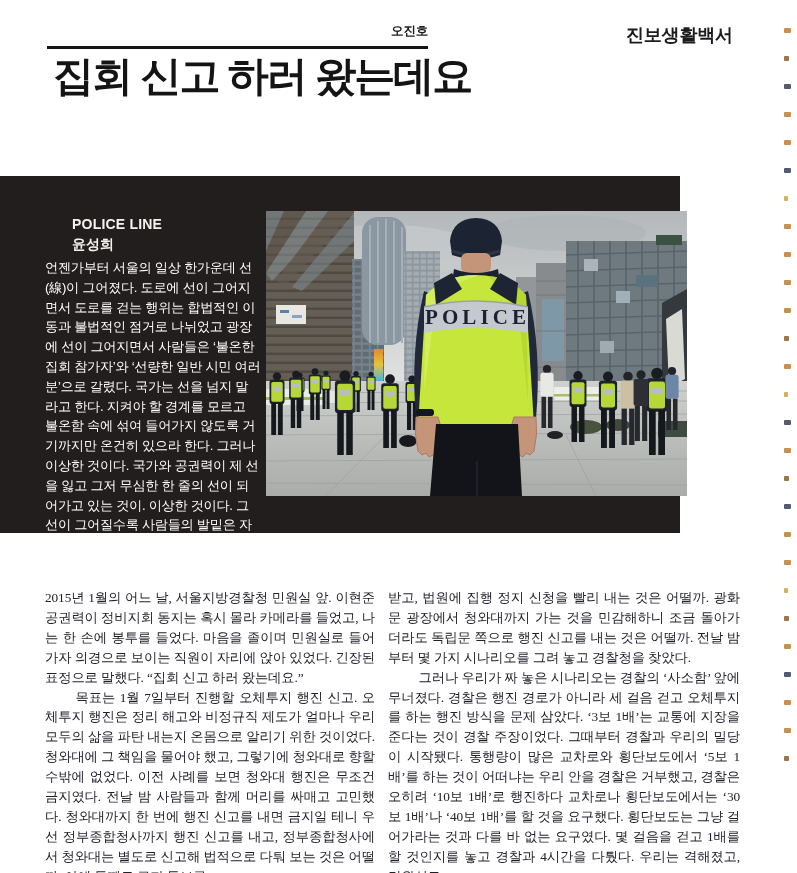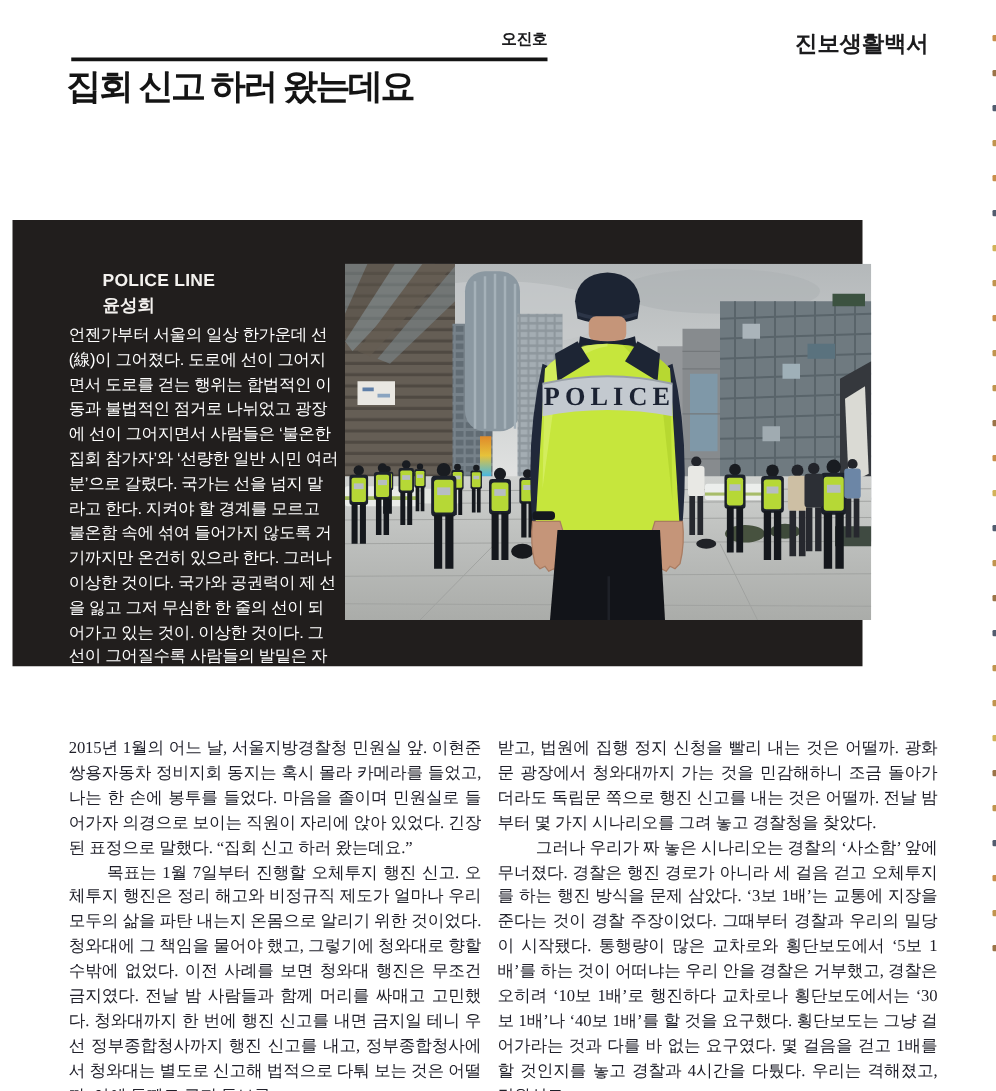--- a/index.html
+++ b/index.html
@@ -1,27 +1,27 @@
 <!DOCTYPE html>
 <html><head>
 <meta charset="utf-8">
 <style>
   * { margin:0; padding:0; box-sizing:border-box; }
   html,body { width:797px; height:873px; background:#ffffff; overflow:hidden; }
   body { font-family:"Liberation Sans", sans-serif; position:relative; }
 
-  .page { position:absolute; inset:0; background:#ffffff;margin-left:10px; }
+  .page { position:absolute; inset:0; background:#ffffff; }
 
   
   .hdr-author { position:absolute; top:23px; left:47px; width:381px; text-align:right;
     font-size:12.5px; font-weight:bold; color:#1b1b1d; letter-spacing:-0.2px; }
   .hdr-section { position:absolute; top:23px; left:626px; font-size:18px; font-weight:bold;
     color:#1b1b1d; letter-spacing:-0.2px; }
   .title-rule { position:absolute; top:46px; left:47px; width:381px; height:3px; background:#141414; }
-  .page-title { position:absolute; top:54px; left:43px; width:700px; font-size:28px; font-weight:900;
+  .page-title { position:absolute; top:54px; left:53px; width:700px; font-size:41px; font-weight:900;
     color:#141414; letter-spacing:-2px; line-height:1.1; }
 
   
   .feature-box { position:absolute; top:176px; left:0; width:680px; height:357px; background:#211e1d;padding-left:10px; }
   .credit { position:absolute; top:39px; left:72px; color:#f4f2ef; font-size:14px; font-weight:bold;
     letter-spacing:0.2px; line-height:18px; }
   .credit .name { display:block; margin-top:2px; letter-spacing:0; }
   .caption { position:absolute; top:82px; left:45px; width:216px; color:#ffffff; font-size:13.2px;
     line-height:19.8px; letter-spacing:-0.3px; }
 
@@ -261,21 +261,21 @@
         <rect x="150" y="198" width="18" height="7" rx="3" fill="#14171e"></rect>
 
         <path d="M170 213 L252 213 L256 285 L164 285 Z" fill="#121419"></path>
         <line x1="211" y1="250" x2="211" y2="285" stroke="#1e2128" stroke-width="2"></line>
       </g>
     </svg>
   </div>
 
   <div class="article">
     <div class="col-left">
-      <p>2015년 1월의 어느 날, 서울지방경찰청 민원실 앞. 이현준 쌍용자동차 정비지회 동지는 혹시 몰라 카메라를 들었고, 나는 한 손에 봉투를 들었다. 마음을 졸이며 민원실로 들어가자 의경으로 보이는 직원이 자리에 앉아 있었다. 긴장된 표정으로 말했다. “집회 신고 하러 왔는데요.”</p>
+      <p>2015년 1월의 어느 날, 서울지방경찰청 민원실 앞. 이현준 공권력이 정비지회 동지는 혹시 몰라 카메라를 들었고, 나는 한 손에 봉투를 들었다. 마음을 졸이며 민원실로 들어가자 의경으로 보이는 직원이 자리에 앉아 있었다. 긴장된 표정으로 말했다. “집회 신고 하러 왔는데요.”</p>
       <p class="indent">목표는 1월 7일부터 진행할 오체투지 행진 신고. 오체투지 행진은 정리 해고와 비정규직 제도가 얼마나 우리 모두의 삶을 파탄 내는지 온몸으로 알리기 위한 것이었다. 청와대에 그 책임을 물어야 했고, 그렇기에 청와대로 향할 수밖에 없었다. 이전 사례를 보면 청와대 행진은 무조건 금지였다. 전날 밤 사람들과 함께 머리를 싸매고 고민했다. 청와대까지 한 번에 행진 신고를 내면 금지일 테니 우선 정부종합청사까지 행진 신고를 내고, 정부종합청사에서 청와대는 별도로 신고해 법적으로 다퉈 보는 것은 어떨까. 아예 통째로 금지 통보를</p>
     </div>
     <div class="col-right">
       <p>받고, 법원에 집행 정지 신청을 빨리 내는 것은 어떨까. 광화문 광장에서 청와대까지 가는 것을 민감해하니 조금 돌아가더라도 독립문 쪽으로 행진 신고를 내는 것은 어떨까. 전날 밤부터 몇 가지 시나리오를 그려 놓고 경찰청을 찾았다.</p>
       <p class="indent">그러나 우리가 짜 놓은 시나리오는 경찰의 ‘사소함’ 앞에 무너졌다. 경찰은 행진 경로가 아니라 세 걸음 걷고 오체투지를 하는 행진 방식을 문제 삼았다. ‘3보 1배’는 교통에 지장을 준다는 것이 경찰 주장이었다. 그때부터 경찰과 우리의 밀당이 시작됐다. 통행량이 많은 교차로와 횡단보도에서 ‘5보 1배’를 하는 것이 어떠냐는 우리 안을 경찰은 거부했고, 경찰은 오히려 ‘10보 1배’로 행진하다 교차로나 횡단보도에서는 ‘30보 1배’나 ‘40보 1배’를 할 것을 요구했다. 횡단보도는 그냥 걸어가라는 것과 다를 바 없는 요구였다. 몇 걸음을 걷고 1배를 할 것인지를 놓고 경찰과 4시간을 다퉜다. 우리는 격해졌고, 민원실로</p>
     </div>
   </div>
 
   <div class="edge-frags">
     <i></i>

